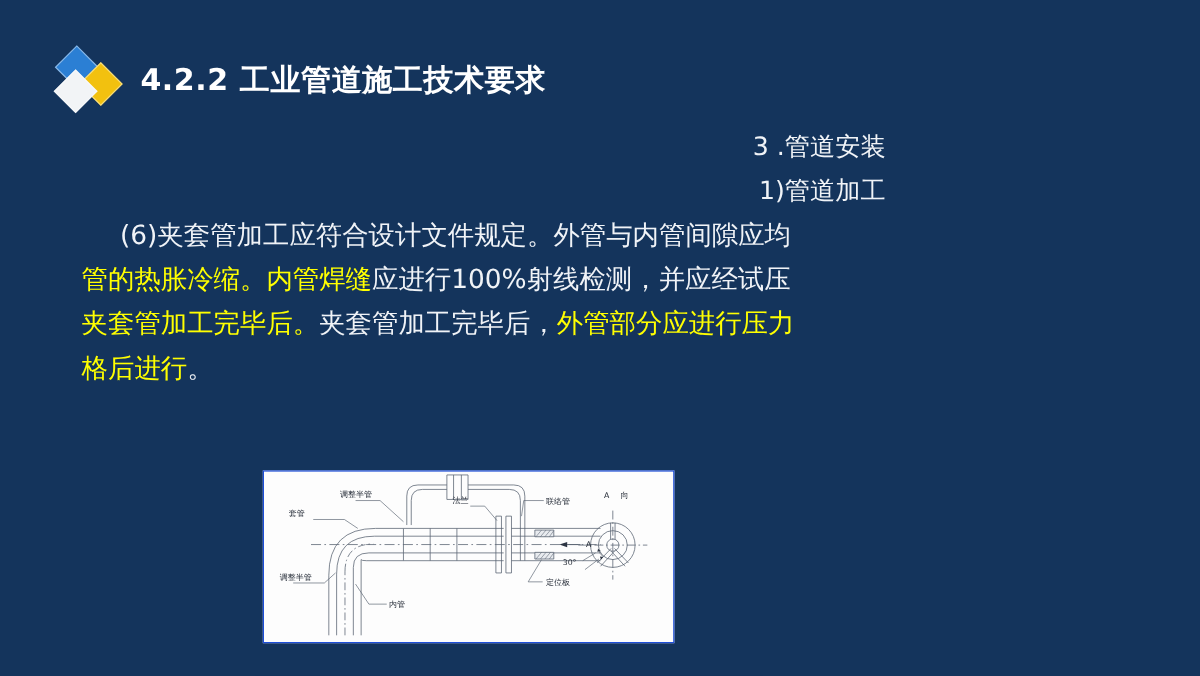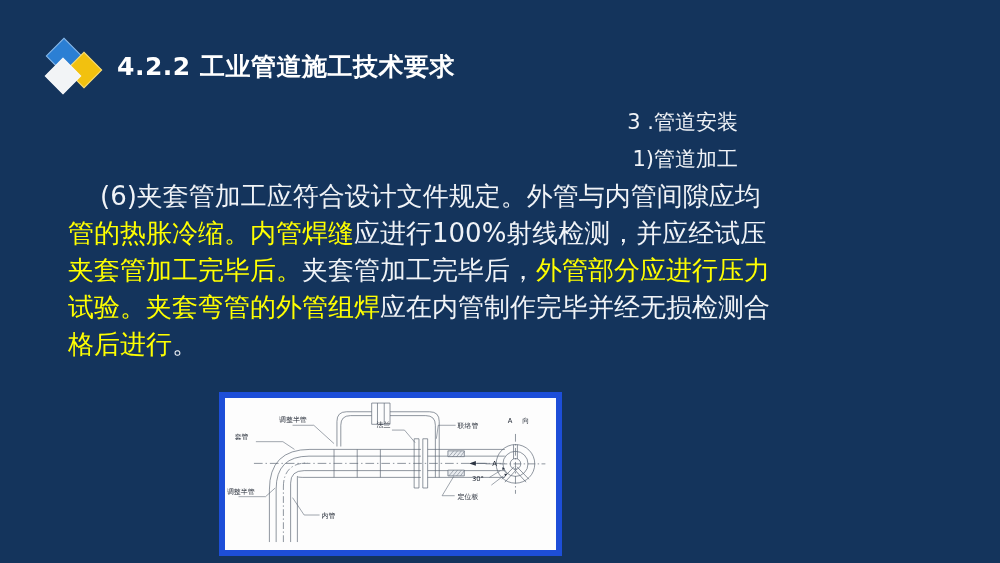--- a/index.html
+++ b/index.html
@@ -45,37 +45,37 @@
   }
 
   
   .body-copy {
     position:absolute;
     left:38px; top:104px;
     width:700px;
     color:#eef2f6;
   }
   .line {
-    font-size:26px;
+    font-size:22px;
     line-height:37px;
     white-space:nowrap;
     color:#f0f3f7;
   }
   .line.sub  { padding-left:78px; font-size:21px;text-align:right; }
   .line.ind  { padding-left:62px; }
   .line.full { padding-left:30px; }
   .hl { color:#ffff00; }
 
   
   .figure {
     position:absolute;
     left:219px; top:392px;
-    width:343px; height:164px;
+    width:343px; height:144px;
     background:#fdfdfd;
-    border:6px solid #1d4ed8;
+    border:1px solid #1d4ed8;
     overflow:hidden;
   }
   .figure svg { display:block; width:100%; height:100%; }
   .fig-label {
     font-family:"DejaVu Sans","Liberation Sans",sans-serif;
     font-size:7.2px;
     fill:#1d2430;
   }
   .fig-label.lat { font-size:7px; }
 </style>
@@ -93,21 +93,20 @@
     <div class="title-text">4.2.2 工业管道施工技术要求</div>
   </div>
 
   <div class="body-copy">
     <div class="line sub">3 .管道安装</div>
     <div class="line sub">1)管道加工</div>
     <div id="para-host">
         <div class="line ind"><span>(6)夹套管加工应符合设计文件规定。外管与内管间隙应均</span></div>
         <div class="line full"><span class="hl">管的热胀冷缩。内管焊缝</span><span>应进行100%射线检测，并应经试压</span></div>
         <div class="line full"><span class="hl">夹套管加工完毕后。</span><span>夹套管加工完毕后，</span><span class="hl">外管部分应进行压力</span></div>
-        <div class="line full"><span class="hl">试验。夹套弯管的外管组焊</span><span>应在内管制作完毕并经无损检测合</span></div>
         <div class="line full"><span class="hl">格后进行</span><span>。</span></div>
       </div>
   </div>
 
   <div class="figure">
     <svg viewBox="0 0 343 153">
       <g fill="none" stroke="#5a6472" stroke-width="0.7" stroke-linejoin="round">
 
         <path d="M46 147 L46 93 Q46 51 88 51 L113 51"></path>
         <path d="M75 147 L75 79 Q75 80 80 80 L113 80"></path>

